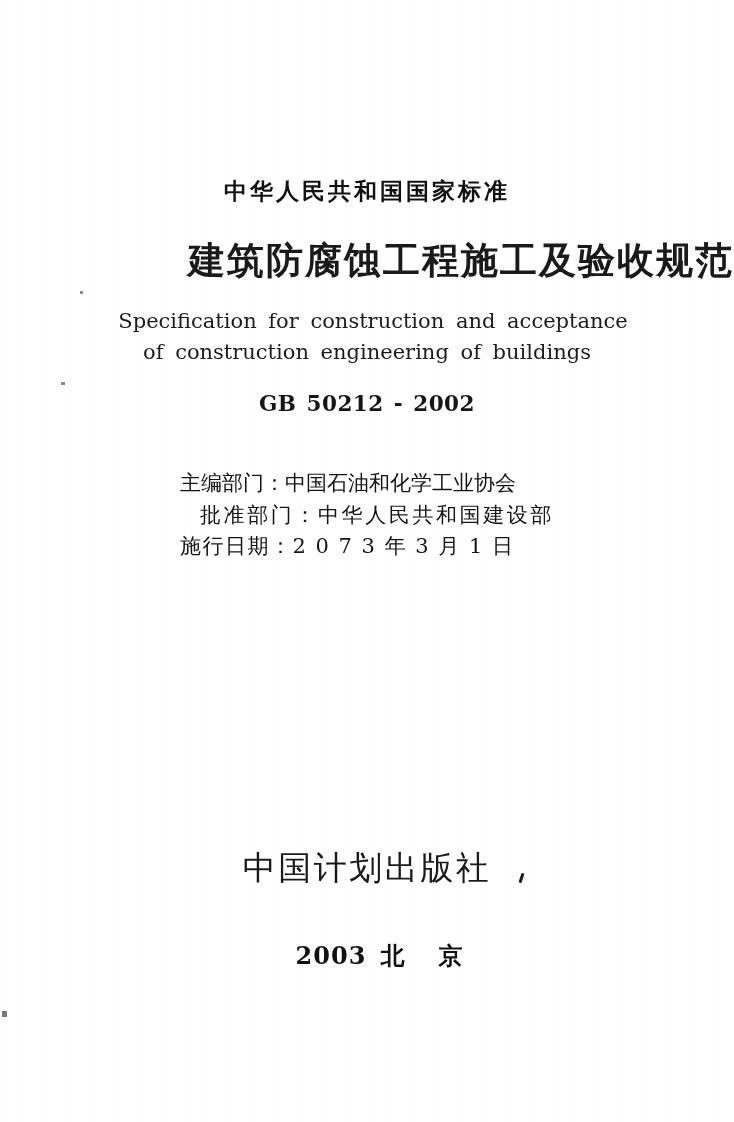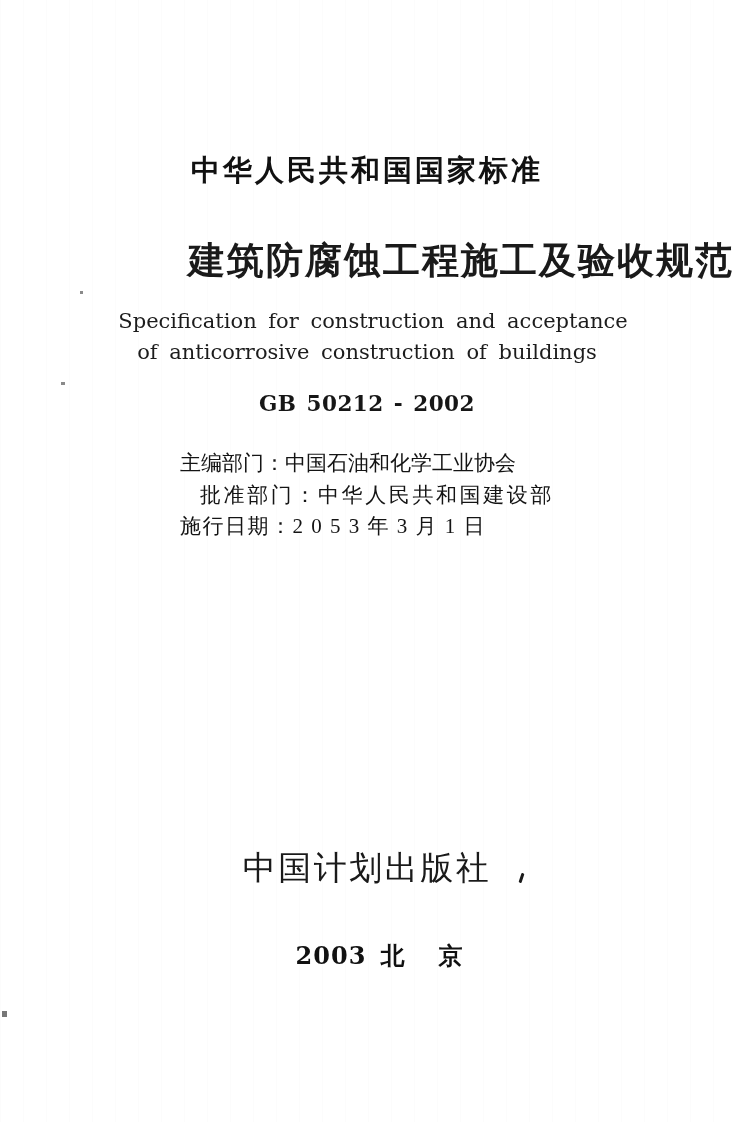--- a/index.html
+++ b/index.html
@@ -18,24 +18,24 @@
         transparent 1px, transparent 23px
       ),
       #ffffff;
     color: #161616;
     overflow: hidden;
   }
 
   .center { position: absolute; left: 0; width: 100%; text-align: center; }
 
   .national-standard-heading {
-    top: 151px;
+    top: 176px;
     font-family: "DejaVu Sans", sans-serif;
     font-weight: bold;
-    font-size: 29px;
+    font-size: 23px;
     letter-spacing: 3px;
     color: #111;
   }
 
   .main-title {
     top: 236px;
     font-family: "DejaVu Serif", serif;
     font-weight: bold;
     font-size: 37px;
     letter-spacing: 2px;
@@ -61,25 +61,24 @@
   .standard-number {
     top: 391px;
     font-weight: bold;
     font-size: 21.5px;
     letter-spacing: 0.5px;
     word-spacing: 2px;
   }
 
   .info-block {
     position: absolute;
-    top: 448px;
+    top: 468px;
     left: 0;
     width: 100%;
     text-align: center;
-    font-family: Liberation Serif, serif;
   }
   .info-block-inner {
     display: inline-block;
     text-align: left;
   }
   .info-line {
     font-size: 21px;
     line-height: 31.5px;
     color: #141414;
   }
@@ -133,29 +132,29 @@
 <body>
 
 <div class="page">
 
   <div class="center national-standard-heading">中华人民共和国国家标准</div>
 
   <div class="center main-title">建筑防腐蚀工程施工及验收规范</div>
 
   <div class="center english-title-line1">Specification for construction and acceptance</div>
 
-  <div class="center english-title-line2">of anticorrosive construction of buildings</div>
+  <div class="center english-title-line2">of construction engineering of buildings</div>
 
   <div class="center standard-number">GB 50212 - 2002</div>
 
   <div class="info-block">
     <div class="info-block-inner">
       <div class="info-line">主编部门：中国石油和化学工业协会</div>
       <div class="info-line spaced">批准部门：中华人民共和国建设部</div>
-      <div class="info-line date">施行日期：2 0 5 3 年 3 月 1 日</div>
+      <div class="info-line date">施行日期：2 0 7 3 年 3 月 1 日</div>
     </div>
   </div>
 
   <div class="center publisher">中国计划出版社</div>
 
   <div class="scan-artifact-tick"></div>
 
   <div class="edition-line">
     <span class="edition-year">2003</span>
     <span class="edition-city-first">北</span>

